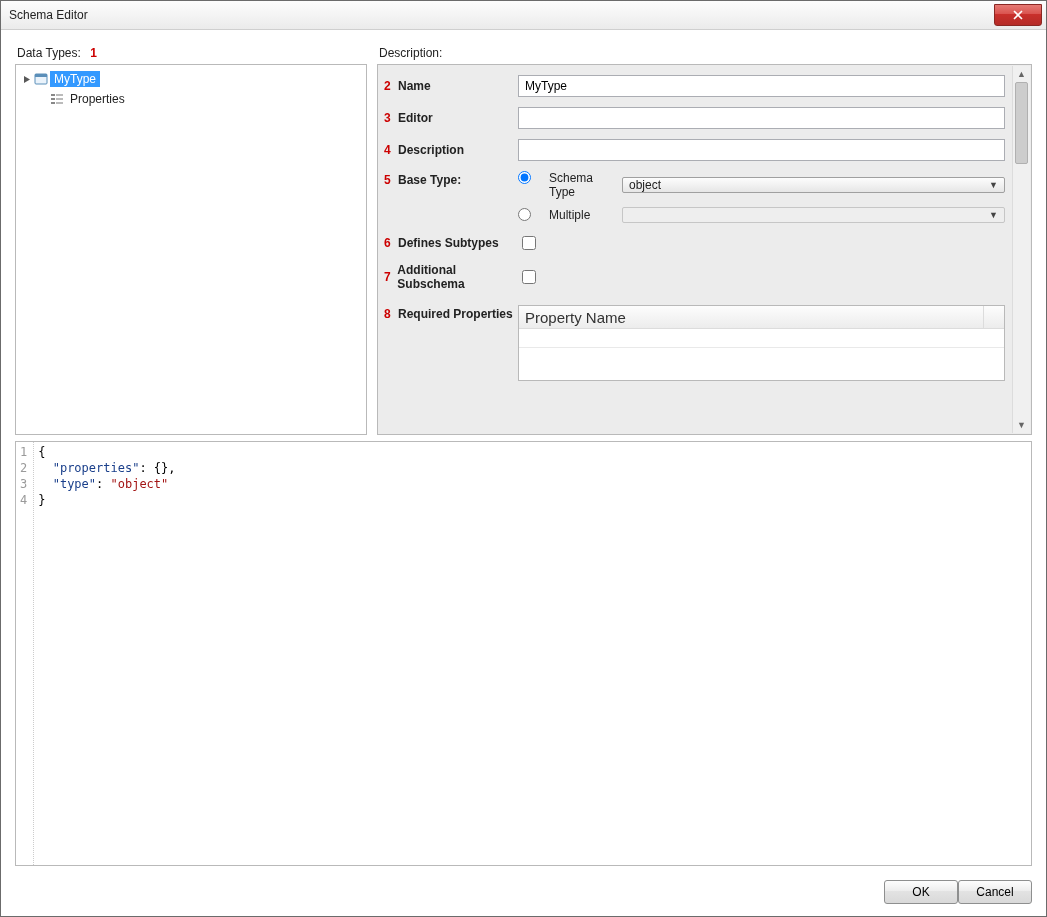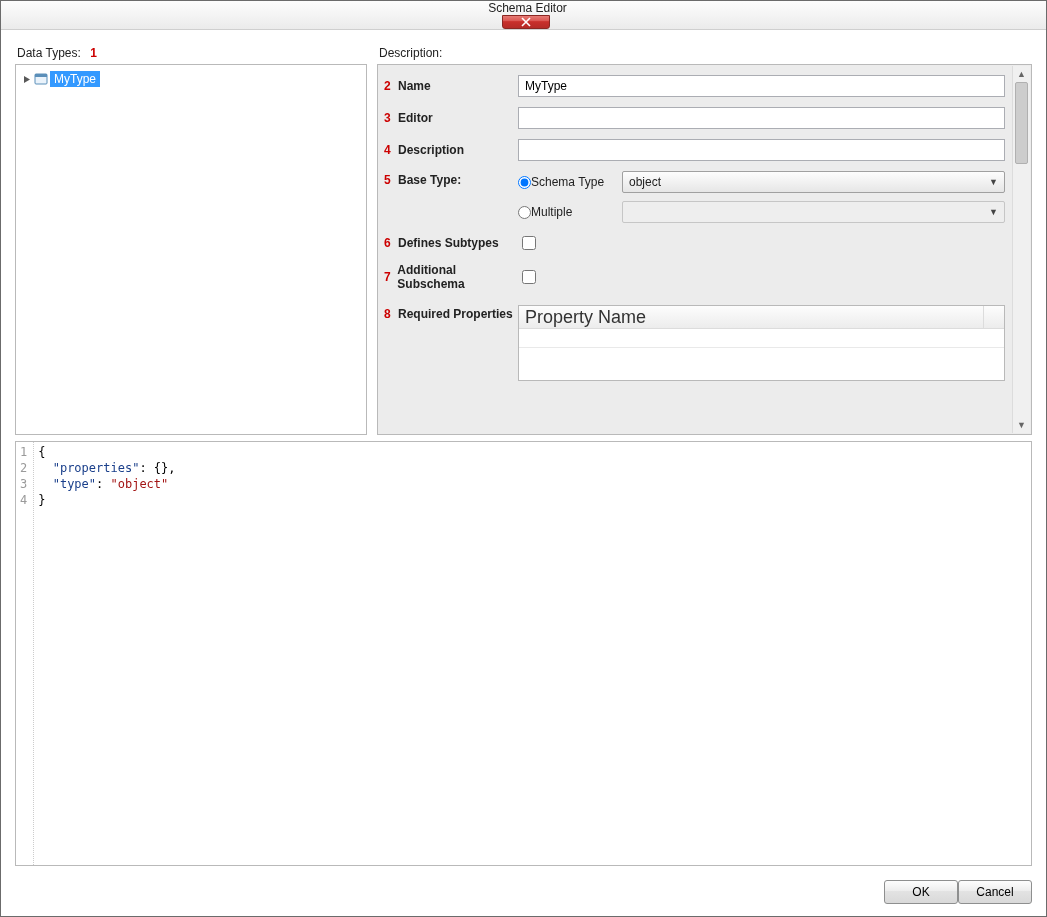--- a/index.html
+++ b/index.html
@@ -1,19 +1,19 @@
 <!DOCTYPE html>
 <html><head>
 <meta charset="utf-8">
 <style>
   html,body{margin:0;padding:0;font-family:"Segoe UI",Tahoma,sans-serif;font-size:12px;color:#222;background:#fff;}
   .dialog{width:1047px;height:917px;box-sizing:border-box;background:#fff;border:1px solid #6b6b6b;display:flex;flex-direction:column;}
   
-  .titlebar{height:28px;display:flex;align-items:center;justify-content:center;
-    background:linear-gradient(to bottom,#fdfdfd,#ebebeb);border-bottom:1px solid #cfcfcf;padding:0 0 0 8px;flex-direction:column;}
+  .titlebar{height:28px;display:flex;align-items:center;justify-content:space-between;
+    background:linear-gradient(to bottom,#fdfdfd,#ebebeb);border-bottom:1px solid #cfcfcf;padding:0 0 0 8px;}
   .titlebar .title{font-size:12px;}
   .closebtn{width:46px;height:20px;margin-right:4px;border-radius:0 0 3px 3px;
     background:linear-gradient(to bottom,#e67a74 0%,#d9534f 45%,#c9302c 46%,#b52b27 100%);
     border:1px solid #8a2723;display:flex;align-items:center;justify-content:center;color:#fff;cursor:default;}
   .closebtn svg{width:10px;height:10px;}
   
   .body{flex:1;display:flex;flex-direction:column;padding:10px 14px 6px 14px;gap:6px;}
   .top{display:flex;gap:10px;height:395px;}
   .col{display:flex;flex-direction:column;}
   .col.left{width:352px;}
@@ -34,29 +34,29 @@
   
   .props{flex:1;border:1px solid #b9b9b9;background:#ececec;padding:10px 10px 0 6px;position:relative;}
   .form-row{display:flex;align-items:center;margin-bottom:10px;}
   .form-row.top-align{align-items:flex-start;}
   .form-label{width:134px;font-weight:bold;font-size:12px;display:flex;align-items:center;}
   .form-label .redmark-left{width:10px;display:inline-block;}
   .form-field{flex:1;}
   .txt{width:100%;height:22px;box-sizing:border-box;border:1px solid #abadb3;background:#fff;padding:2px 6px;font-family:inherit;font-size:12px;}
   .radio-group{display:flex;flex-direction:column;gap:8px;}
   .radio-row{display:flex;align-items:center;gap:8px;}
-  .radio-row label{display:flex;align-items:flex-end;gap:0;width:96px;}
-  .combo{flex:1;height:22px;box-sizing:border-box;border:1px solid #a0a0a0;border-radius:2px;
+  .radio-row label{display:flex;align-items:flex-start;gap:18px;width:96px;}
+  .combo{flex:1;height:16px;box-sizing:border-box;border:1px solid #a0a0a0;border-radius:2px;
     background:linear-gradient(to bottom,#fdfdfd,#e6e6e6);display:flex;align-items:center;justify-content:space-between;padding:0 6px;}
   .combo.disabled{background:#eee;color:#888;border-color:#c6c6c6;}
   .combo .arrow{font-size:9px;color:#444;}
   .chk{width:14px;height:14px;}
   .grid{border:1px solid #b9b9b9;background:#fff;height:74px;display:flex;flex-direction:column;}
   .grid-header{height:22px;border-bottom:1px solid #dcdcdc;background:linear-gradient(to bottom,#fdfdfd,#ececec);
-    display:flex;align-items:center;padding:0 6px;font-size:18px;color:#333;position:relative;}
+    display:flex;align-items:center;padding:0 6px;font-size:15px;color:#333;position:relative;}
   .grid-header::after{content:"";position:absolute;right:0;top:0;bottom:0;width:20px;border-left:1px solid #dcdcdc;}
   .grid-row{height:18px;border-bottom:1px solid #e9e9e9;}
   .vscroll{position:absolute;right:1px;top:1px;bottom:1px;width:17px;background:#f0f0f0;border-left:1px solid #dcdcdc;}
   .vscroll .thumb{position:absolute;top:16px;left:2px;right:2px;height:80px;background:#cdcdcd;border:1px solid #b0b0b0;border-radius:2px;}
   .vscroll .arrow{position:absolute;left:0;right:0;height:16px;display:flex;align-items:center;justify-content:center;color:#666;font-size:9px;}
   .vscroll .arrow.up{top:0;} .vscroll .arrow.down{bottom:0;}
   
   .preview-header{display:flex;align-items:center;gap:4px;margin-top:6px;}
   .preview-header .expander{margin-right:2px;}
   .code{flex:1;border:1px solid #b9b9b9;background:#fff;font-family:Consolas,Menlo,monospace;font-size:12px;
@@ -107,20 +107,33 @@
                   </svg>
               </span>
               <span class="tree-icon">
                 <svg width="14" height="14" viewBox="0 0 14 14">
                     <rect x="1" y="2" width="12" height="10" rx="1" fill="#eaf3fb" stroke="#5b8fb9"></rect>
                     <rect x="1" y="2" width="12" height="3" fill="#5b8fb9"></rect>
                   </svg>
               </span>
               <span class="label">MyType</span>
             </div>
+            <div class="tree-row child">
+              <span class="tree-icon">
+                <svg width="14" height="14" viewBox="0 0 14 14">
+                    <rect x="1" y="2" width="4" height="2" fill="#888"></rect>
+                    <rect x="6" y="2" width="7" height="2" fill="#bbb"></rect>
+                    <rect x="1" y="6" width="4" height="2" fill="#888"></rect>
+                    <rect x="6" y="6" width="7" height="2" fill="#bbb"></rect>
+                    <rect x="1" y="10" width="4" height="2" fill="#888"></rect>
+                    <rect x="6" y="10" width="7" height="2" fill="#bbb"></rect>
+                  </svg>
+              </span>
+              <span class="label">Properties</span>
+            </div>
           </div>
         </div>
       </div>
 
       <div class="col right">
         <div class="section-label">Description:</div>
         <div class="props" style="padding-right:26px;">
 
           <div class="form-row">
             <div class="form-label">

